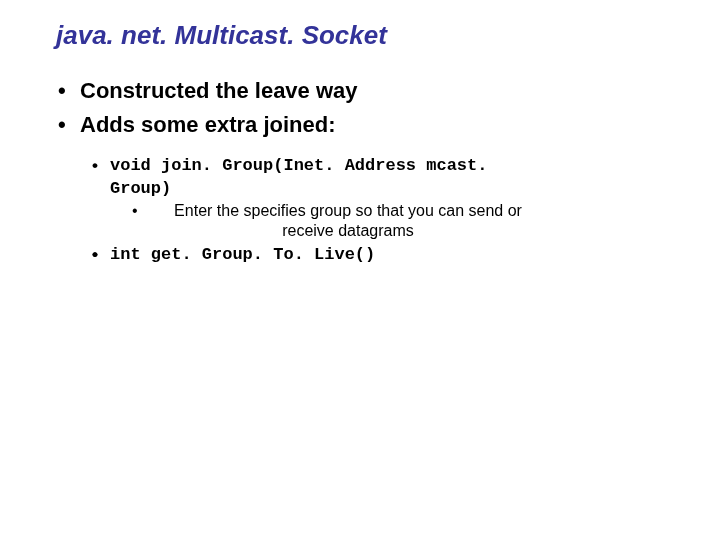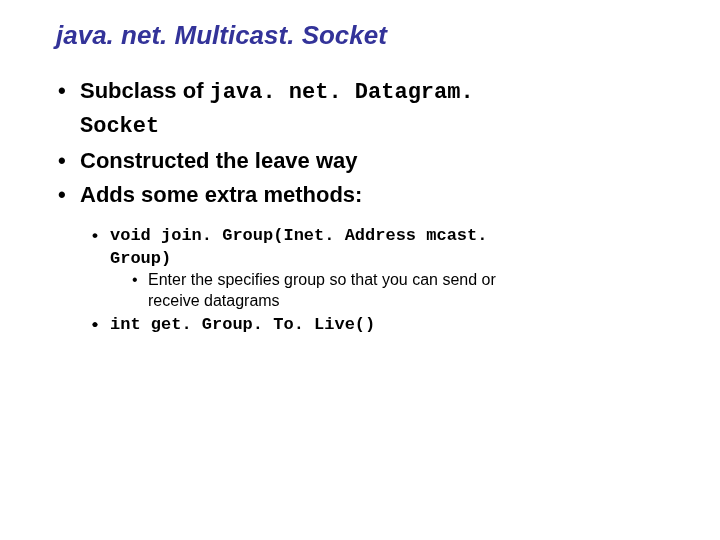--- a/index.html
+++ b/index.html
@@ -70,20 +70,21 @@
     position: absolute;
     left: 2px;
     top: 0;
     font-size: 17px;
     font-family: Arial, Helvetica, sans-serif;
   }
   .level3 {
     margin-left: 20px;
     margin-top: 0;
     margin-bottom: 2px;
+    text-align: center;
   }
   .level3 > li {
     position: relative;
     padding-left: 18px;
     font-size: 16px;
     font-weight: normal;
     line-height: 1.3;
     font-family: Arial, Helvetica, sans-serif;
   }
   .level3 > li::before {
@@ -96,28 +97,25 @@
 </style>
 </head>
 <body>
 
 <div class="slide">
 
   <h1 class="title">java. net. Multicast. Socket</h1>
 
   <ul class="level1">
 
-    <li>
-      <span>Subclass of </span><span class="mono">java. net. Datagram. Socket</span>
-    </li>
 
     <li>Constructed the leave way</li>
 
     <li>
-      <span>Adds some extra methods:</span>
+      <span>Adds some extra joined:</span>
 
       <ul class="level2">
 
         <li>
           <span>void join. Group(Inet. Address mcast. Group)</span>
           <ul class="level3">
             <li>Enter the specifies group so that you can send or receive datagrams</li>
           </ul>
         </li>
 

